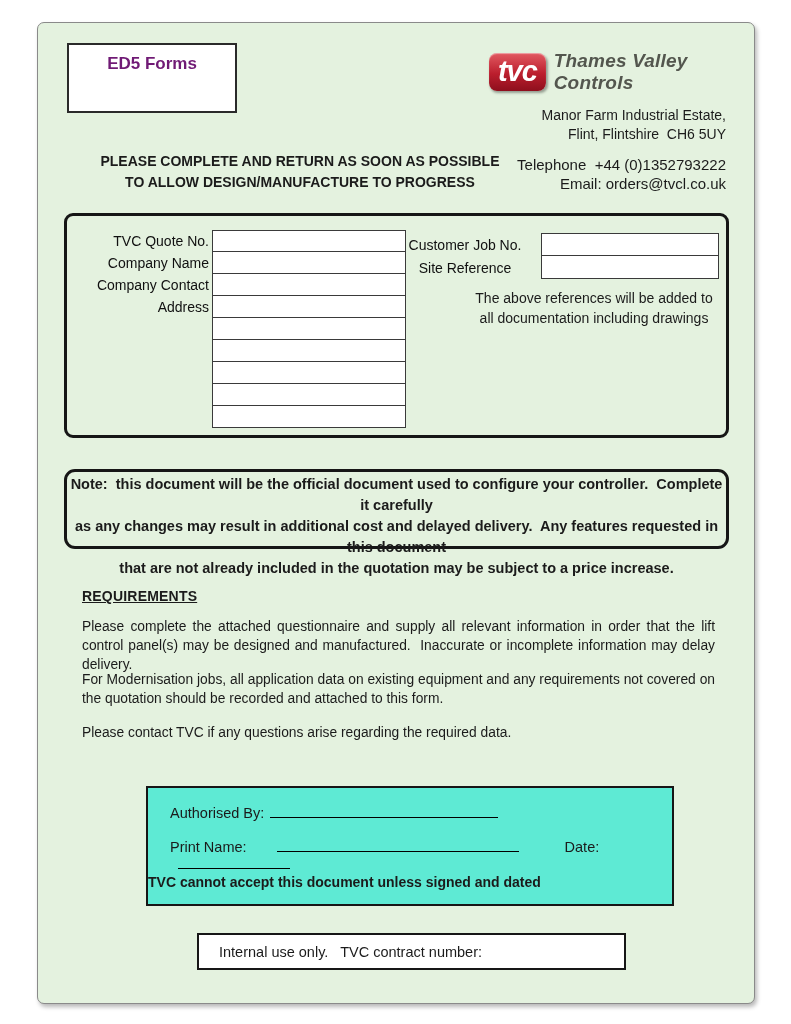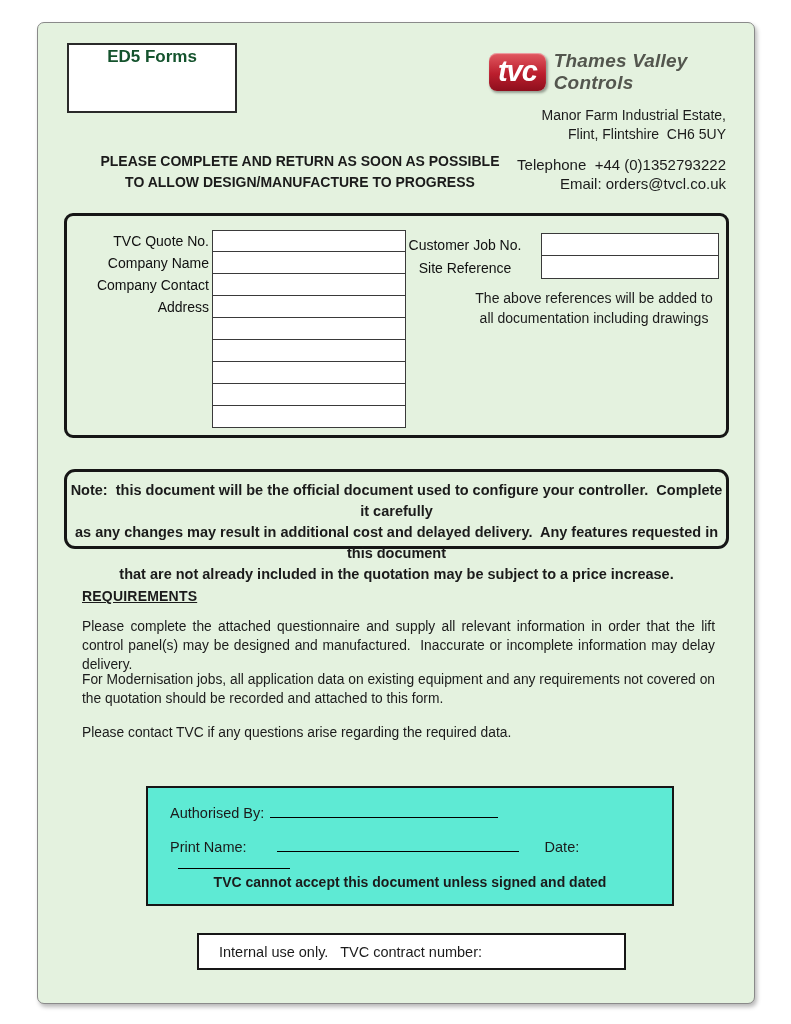--- a/index.html
+++ b/index.html
@@ -8,21 +8,21 @@
 
   .page{position:absolute;left:37px;top:22px;width:716px;height:980px;
         background:#e4f2df;border:1px solid #8a8a8a;border-radius:7px;
         box-shadow:2px 3px 4px rgba(0,0,0,.28);}
 
   
   .logo-box{position:absolute;left:29px;top:20px;width:166px;height:66px;background:#ffffff;
             border:2px solid #2a2a2a;text-align:center;}
   .ethos{font-family:"DejaVu Sans",sans-serif;font-size:34px;line-height:36px;color:#3eb5dc;
          letter-spacing:5px;margin-top:3px;}
-  .ed5{font-size:17px;font-weight:bold;color:#14532d;margin-top:2px;}
+  .ed5{font-size:17px;font-weight:bold;color:#701a75;margin-top:9px;}
 
   .tvc-row{position:absolute;left:451px;top:29px;height:40px;display:flex;align-items:center;}
   .tvc-badge{width:62px;height:38px;border-radius:8px;
              background:linear-gradient(180deg,#e25a61 0%,#bb1e2d 55%,#8e0f1d 100%);
              box-shadow:1.5px 2px 2.5px rgba(0,0,0,.35), inset 0 1px 1px rgba(255,255,255,.45);
              color:#fff;font-weight:bold;font-style:italic;font-size:29px;line-height:36px;
              text-align:center;letter-spacing:-1px;}
   .tvc-name{font-size:19px;font-weight:bold;font-style:italic;color:#53564e;margin-left:8px;
             letter-spacing:.2px;}
 
@@ -42,41 +42,41 @@
   .irow{height:22px;background:#ffffff;border:1px solid #3a3a3a;border-top:none;box-sizing:border-box;}
   .irow:first-child{border-top:1px solid #3a3a3a;}
   .irow2{height:23px;background:#ffffff;border:1px solid #3a3a3a;border-top:none;box-sizing:border-box;}
   .irow2:first-child{border-top:1px solid #3a3a3a;}
   .ref-note{position:absolute;left:393px;top:73px;width:268px;text-align:center;
             font-size:14px;line-height:19.5px;}
 
   
   .note-box{position:absolute;left:26px;top:446px;width:665px;height:80px;
             border:3px solid #161616;border-radius:11px;box-sizing:border-box;
-            text-align:center;font-size:14.5px;font-weight:bold;line-height:21px;padding-top:8px;}
+            text-align:center;font-size:14.5px;font-weight:bold;line-height:21px;padding-top:2px;}
 
   
   .req-head{position:absolute;left:44px;top:565px;font-size:14px;font-weight:bold;
             text-decoration:underline;letter-spacing:.2px;}
   .para{position:absolute;left:44px;width:633px;font-size:13.8px;line-height:19px;text-align:justify;}
   .p1{top:594px;}
   .p2{top:647px;}
   .p3{top:700px;}
 
   
   .sig-box{position:absolute;left:108px;top:763px;width:528px;height:120px;background:#5eead4;
            border:2px solid #161616;box-sizing:border-box;font-size:14.5px;}
   .sig-row1{position:absolute;left:22px;top:16px;}
   .sig-row2{position:absolute;left:22px;top:50px;}
   .sline{display:inline-block;border-bottom:1.4px solid #000;height:13px;vertical-align:baseline;}
   .l-auth{width:228px;margin-left:6px;}
   .l-print{width:242px;margin-left:30px;}
   .l-date{width:112px;margin-left:8px;}
-  .date-lbl{margin-left:6px;padding-left:20px;}
-  .sig-warning{position:absolute;left:0;top:86px;width:100%;text-align:center;
+  .date-lbl{margin-left:26px;padding-left:20px;}
+  .sig-warning{position:absolute;left:0;top:86px;width:100%;
                font-size:14px;font-weight:bold;}
 
   
   .internal-box{position:absolute;left:159px;top:910px;width:429px;height:37px;background:#ffffff;
                 border:2px solid #161616;box-sizing:border-box;display:flex;align-items:center;
                 padding-left:20px;font-size:14.5px;}
   .contract-fill{flex:1;height:100%;}
 </style>
 </head>
 <body>

